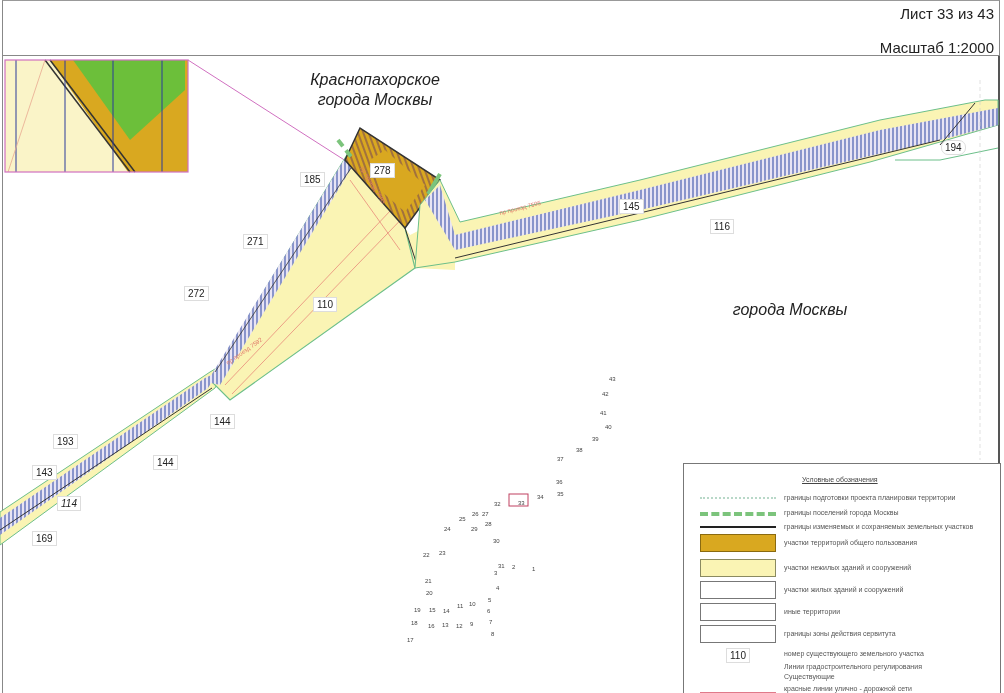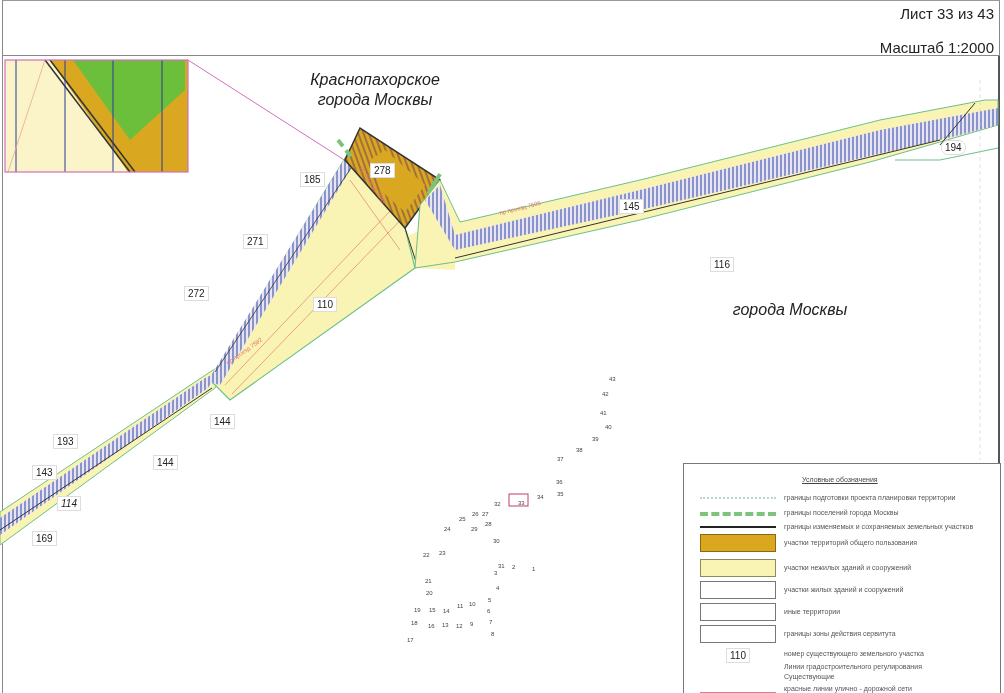--- a/index.html
+++ b/index.html
@@ -108,21 +108,21 @@
   <div>города Москвы</div>
 </div>
 
 <div id="plots">
     <div class="plot-label" style="left: 370px; top: 163px;">278</div>
     <div class="plot-label" style="left: 300px; top: 172px;">185</div>
     <div class="plot-label" style="left: 243px; top: 234px;">271</div>
     <div class="plot-label" style="left: 184px; top: 286px;">272</div>
     <div class="plot-label" style="left: 313px; top: 297px;">110</div>
     <div class="plot-label" style="left: 606px; top: 199px; margin-left: 13px;">145</div>
-    <div class="plot-label" style="left: 710px; top: 219px; margin-top: 38px;">116</div>
+    <div class="plot-label" style="left: 710px; top: 219px;">116</div>
     <div class="plot-label" style="left: 941px; top: 140px; border-radius: 7px;">194</div>
     <div class="plot-label" style="left: 210px; top: 414px;">144</div>
     <div class="plot-label" style="left: 53px; top: 434px;">193</div>
     <div class="plot-label" style="left: 153px; top: 455px;">144</div>
     <div class="plot-label" style="left: 24px; top: 465px; margin-left: 8px;">143</div>
     <div class="plot-label" style="left: 32px; top: 531px;">169</div>
     <div class="plot-label" style="left: 57px; top: 496px; font-style: italic;">114</div>
   </div>
 <div id="sheets">
     <div class="sheet-num" style="left: 609px; top: 376px;">43</div>

